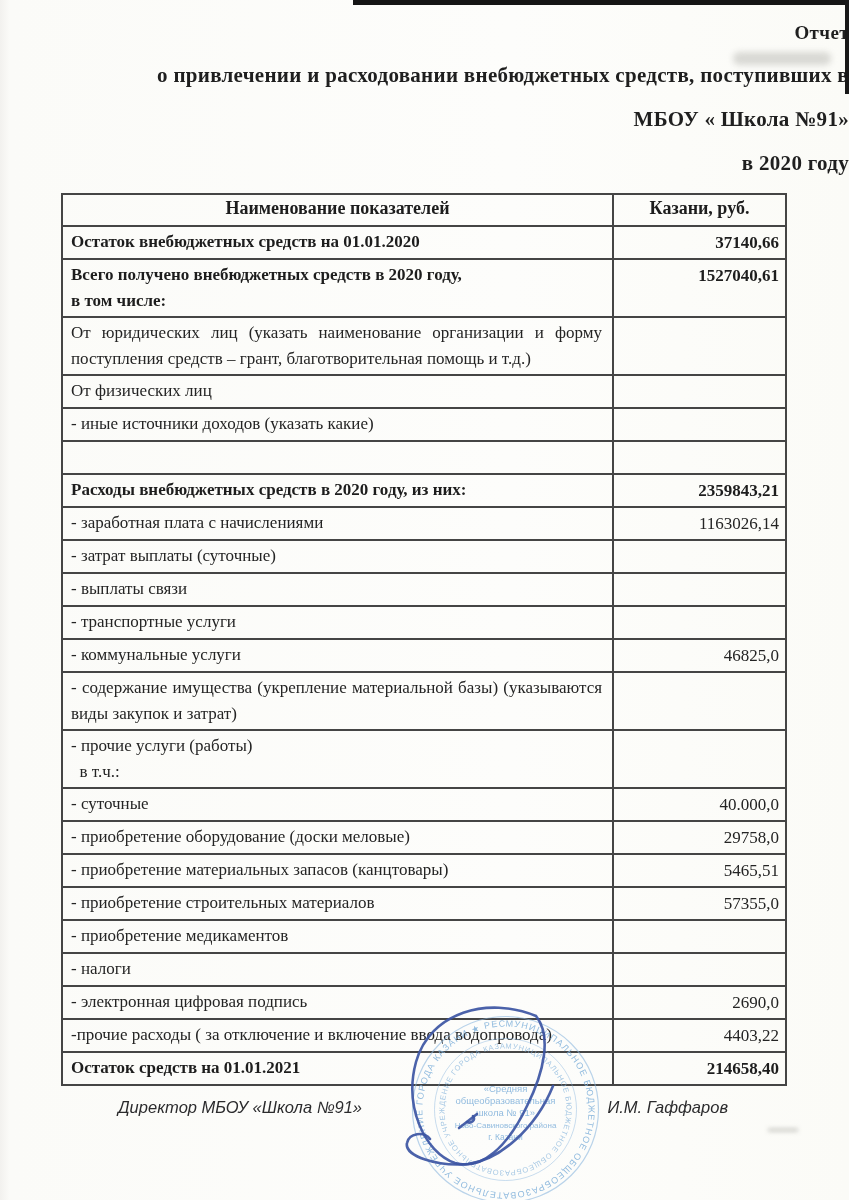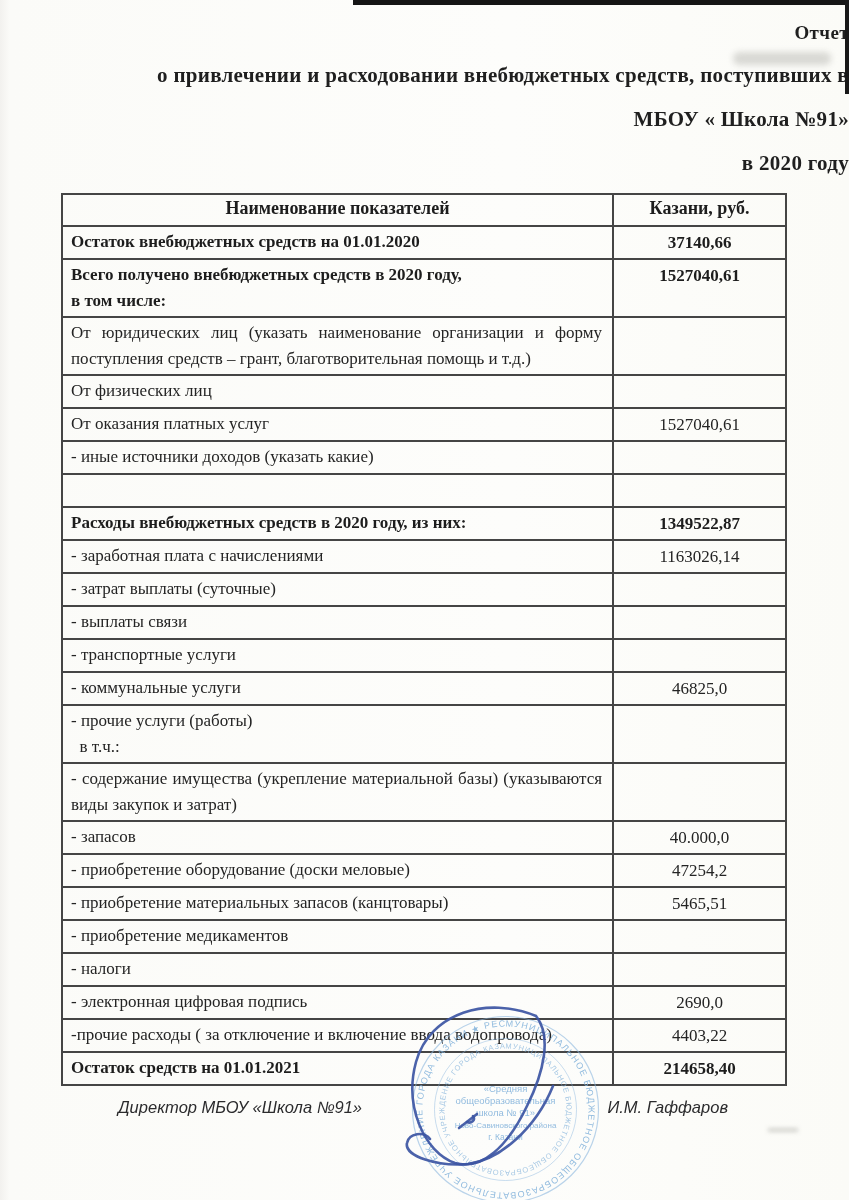--- a/index.html
+++ b/index.html
@@ -21,21 +21,21 @@
   table.report{
     margin:17px 0 0 61px;border-collapse:collapse;width:726px;table-layout:fixed;
     font-size:17px;color:#242424;
   }
   table.report th,table.report td{border:2px solid #454545;vertical-align:top;}
   th.c-name{width:541px;}
   th{font-weight:bold;font-size:18px;text-align:center;padding:3px 4px;height:24px;}
   td.c-name{
     text-align:justify;white-space:pre-line;padding:2px 10px 2px 8px;line-height:26px;height:25px;
   }
-  td.c-sum{text-align:center;padding:3px 6px;line-height:25px;}
+  td.c-sum{text-align:right;padding:3px 6px;line-height:25px;}
   td.bold,th{color:#1d1d1d;}
   .bold{font-weight:bold;margin-top:22px;}
   
   .footer{
     position:absolute;top:1098px;left:0;width:849px;box-sizing:border-box;
     display:flex;justify-content:space-between;padding:0 121px 0 118px;
     font-family:"Liberation Sans","DejaVu Sans",sans-serif;font-size:16.5px;color:#2b2b2d;font-style:italic;
   }
   
   .stamp{position:absolute;left:408px;top:1012px;width:195px;height:195px;filter:blur(.5px);opacity:.85;}
@@ -80,34 +80,30 @@
         </tr>
         <tr>
           <td class="c-name">От юридических лиц (указать наименование организации и форму поступления средств – грант, благотворительная помощь и т.д.)</td>
           <td class="c-sum">&nbsp;</td>
         </tr>
         <tr>
           <td class="c-name">От физических лиц</td>
           <td class="c-sum">&nbsp;</td>
         </tr>
         <tr>
-          <td class="c-name">От оказания платных услуг</td>
-          <td class="c-sum">1527040,61</td>
-        </tr>
-        <tr>
           <td class="c-name">- иные источники доходов (указать какие)</td>
           <td class="c-sum">&nbsp;</td>
         </tr>
         <tr>
           <td class="c-name">&nbsp;</td>
           <td class="c-sum">&nbsp;</td>
         </tr>
         <tr>
           <td class="c-name bold">Расходы внебюджетных средств в 2020 году, из них:</td>
-          <td class="c-sum bold">1349522,87</td>
+          <td class="c-sum bold">2359843,21</td>
         </tr>
         <tr>
           <td class="c-name">- заработная плата с начислениями</td>
           <td class="c-sum">1163026,14</td>
         </tr>
         <tr>
           <td class="c-name">- затрат выплаты (суточные)</td>
           <td class="c-sum">&nbsp;</td>
         </tr>
         <tr>
@@ -116,39 +112,43 @@
         </tr>
         <tr>
           <td class="c-name">- транспортные услуги</td>
           <td class="c-sum">&nbsp;</td>
         </tr>
         <tr>
           <td class="c-name">- коммунальные услуги</td>
           <td class="c-sum">46825,0</td>
         </tr>
         <tr>
+          <td class="c-name">- содержание имущества (укрепление материальной базы) (указываются виды закупок и затрат)</td>
+          <td class="c-sum">&nbsp;</td>
+        </tr>
+        <tr>
           <td class="c-name">- прочие услуги (работы)
 &nbsp;&nbsp;в т.ч.:</td>
           <td class="c-sum">&nbsp;</td>
         </tr>
         <tr>
-          <td class="c-name">- содержание имущества (укрепление материальной базы) (указываются виды закупок и затрат)</td>
-          <td class="c-sum">&nbsp;</td>
-        </tr>
-        <tr>
-          <td class="c-name">- запасов</td>
+          <td class="c-name">- суточные</td>
           <td class="c-sum">40.000,0</td>
         </tr>
         <tr>
           <td class="c-name">- приобретение оборудование (доски меловые)</td>
-          <td class="c-sum">47254,2</td>
+          <td class="c-sum">29758,0</td>
         </tr>
         <tr>
           <td class="c-name">- приобретение материальных запасов (канцтовары)</td>
           <td class="c-sum">5465,51</td>
+        </tr>
+        <tr>
+          <td class="c-name">- приобретение строительных материалов</td>
+          <td class="c-sum">57355,0</td>
         </tr>
         <tr>
           <td class="c-name">- приобретение медикаментов</td>
           <td class="c-sum">&nbsp;</td>
         </tr>
         <tr>
           <td class="c-name">- налоги</td>
           <td class="c-sum">&nbsp;</td>
         </tr>
         <tr>

